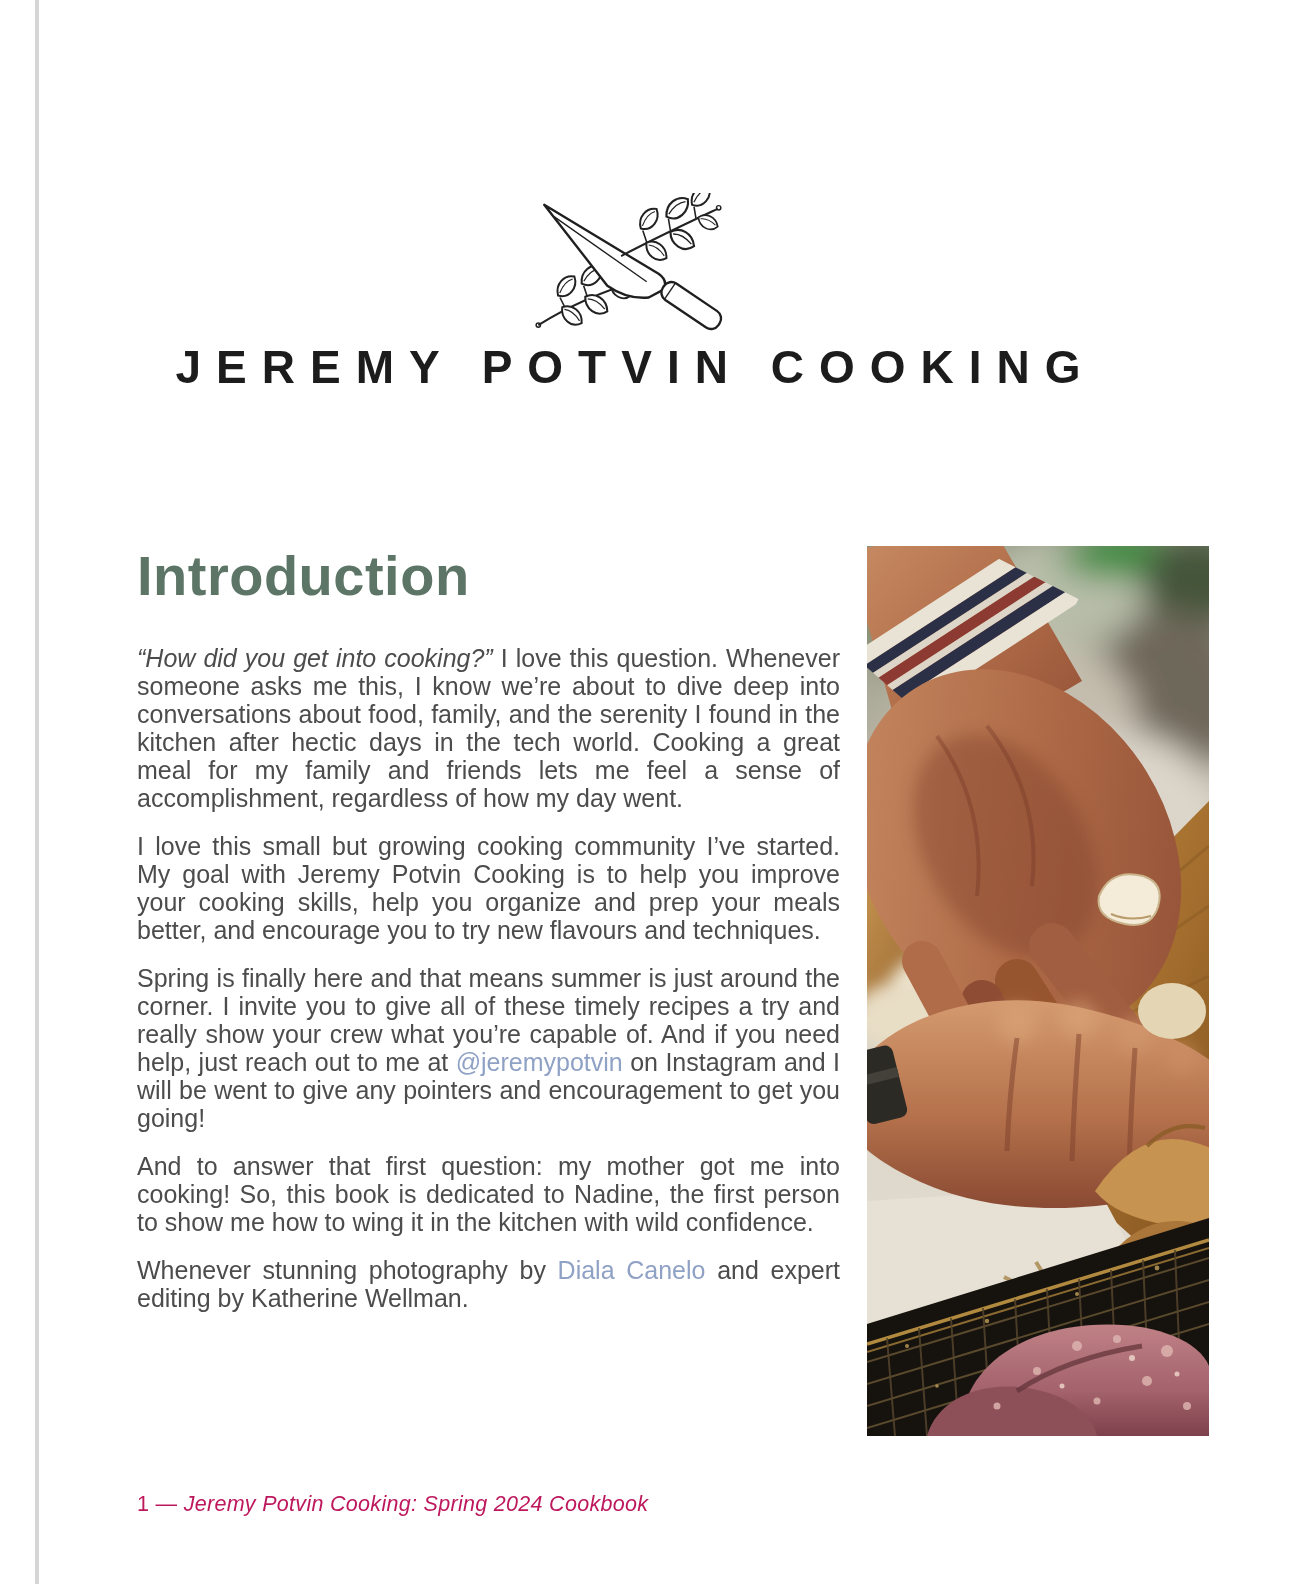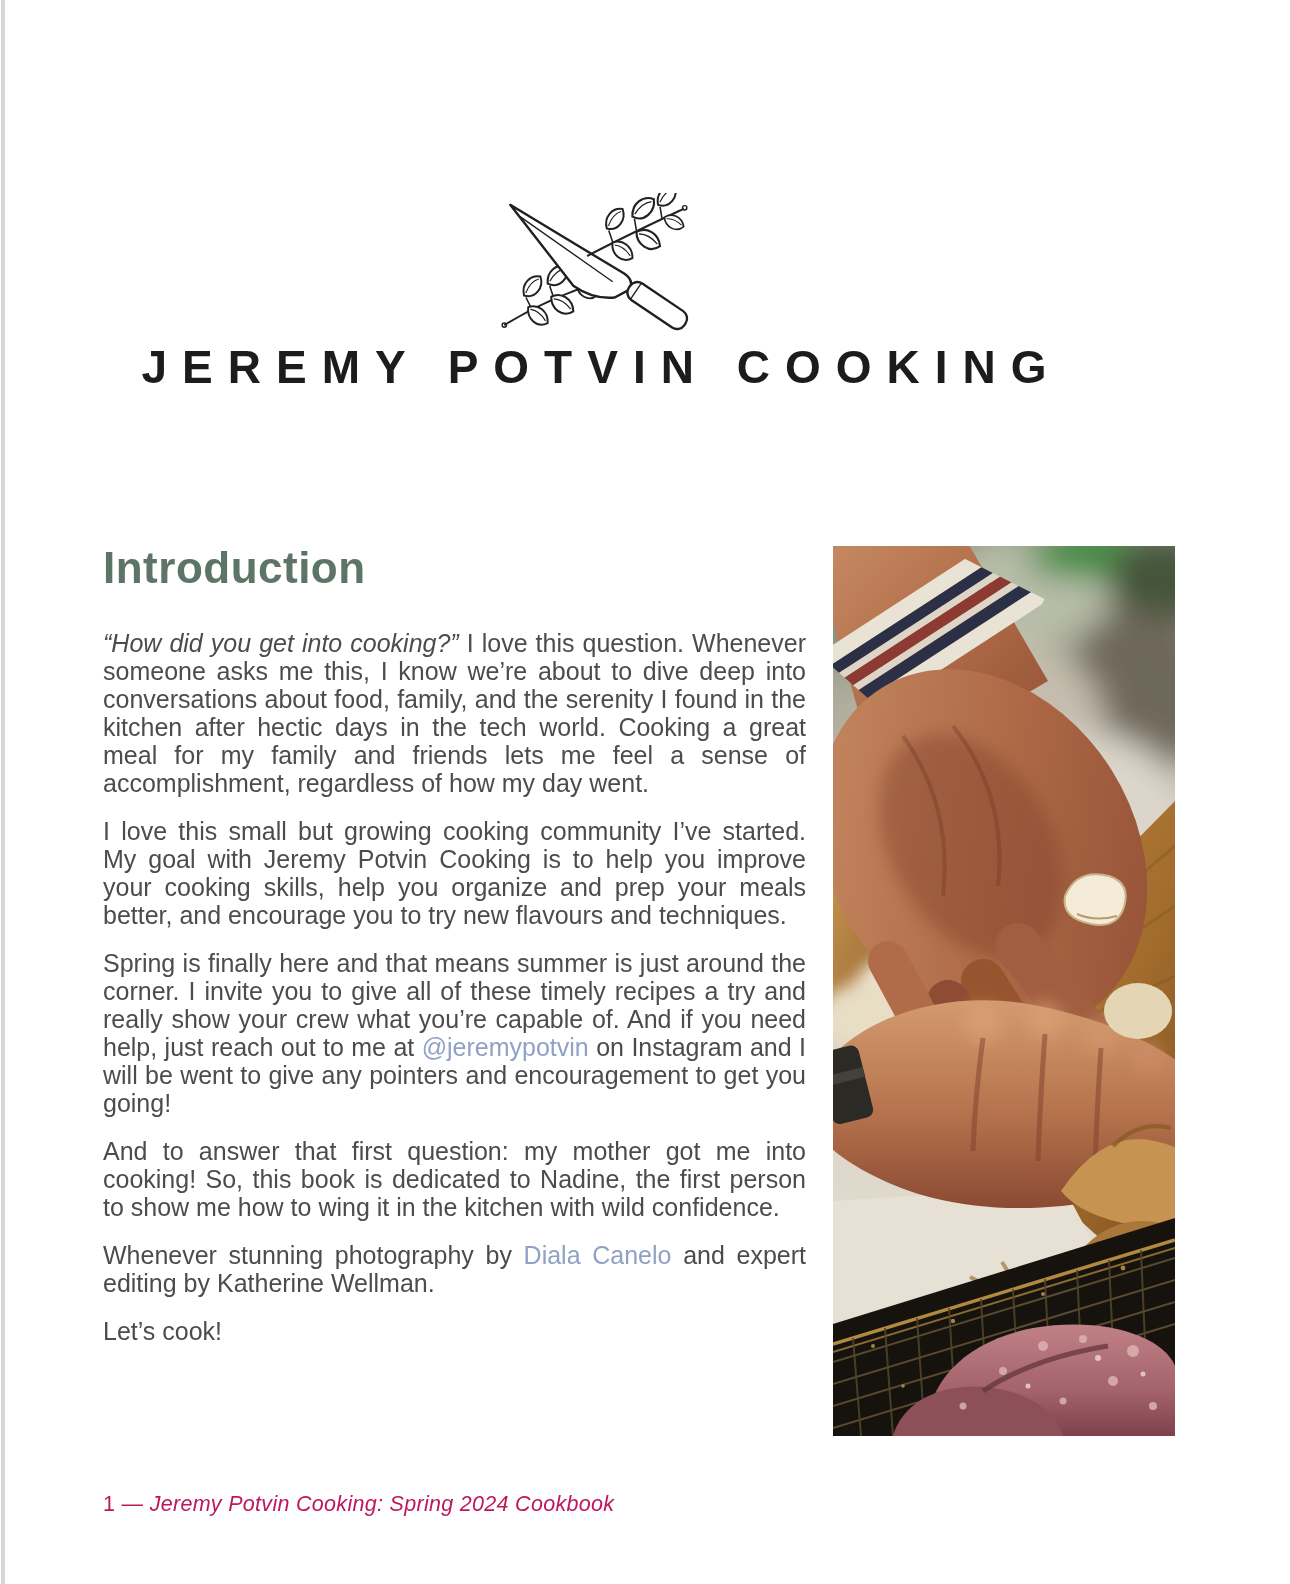--- a/index.html
+++ b/index.html
@@ -3,20 +3,21 @@
 <meta charset="utf-8">
 <style>
   * { margin:0; padding:0; box-sizing:border-box; }
   html,body { background:#ffffff; }
   .page {
     position:relative;
     width:1188px; height:1584px;
     background:#ffffff;
     font-family:"Liberation Sans", sans-serif;
     overflow:hidden;
+    margin-left:34px;
   }
   .edge-strip {
     position:absolute; left:1px; top:0;
     width:4px; height:100%;
     background:#d6d6d6;
   }
   header { padding-top:193px; text-align:center; }
   .logo { display:inline-block; width:214px; height:138px; }
   .brand-title {
     margin-top:5px;
@@ -26,21 +27,21 @@
     white-space:nowrap;
   }
   .brand-title span { margin-right:-15px; }
   main {
     display:flex; align-items:flex-start;
     margin:148px 113px 0 103px;
     gap:27px;
   }
   .text-col { width:703px; flex:none; }
   h1.intro-heading {
-    font-size:44px; font-weight:bold;
+    font-size:56px; font-weight:bold;
     color:#5d7566; letter-spacing:.5px;
     margin-bottom:36px;
   }
   .text-col p {
     font-size:25px; line-height:28px;
     color:#4c4c4c;
     text-align:justify;
     margin-bottom:20px;
   }
   .it { font-style:italic; }
@@ -117,21 +118,20 @@
 
       <p>I love this small but growing cooking community I’ve started. My goal with Jeremy Potvin Cooking is to help you improve your cooking skills, help you organize and prep your meals better, and encourage you to try new flavours and techniques.</p>
 
 
       <p><span>Spring is finally here and that means summer is just around the corner. I invite you to give all of these timely recipes a try and really show your crew what you’re capable of. And if you need help, just reach out to me at </span><a class="doc-link">@jeremypotvin</a><span> on Instagram and I will be went to give any pointers and encouragement to get you going!</span></p>
 
       <p>And to answer that first question: my mother got me into cooking! So, this book is dedicated to Nadine, the first person to show me how to wing it in the kitchen with wild confidence.</p>
 
       <p><span>Whenever stunning photography by </span><a class="doc-link">Diala Canelo</a><span> and expert editing by Katherine Wellman.</span></p>
 
-      <p>Let’s cook!</p>
     </div>
 
     <figure class="photo">
       <svg viewBox="0 0 342 890" xmlns="http://www.w3.org/2000/svg" preserveAspectRatio="none">
         <defs>
           <filter id="blur16" x="-40%" y="-40%" width="180%" height="180%">
               <feGaussianBlur stdDeviation="16"></feGaussianBlur>
             </filter>
           <filter id="blur8" x="-40%" y="-40%" width="180%" height="180%">
               <feGaussianBlur stdDeviation="8"></feGaussianBlur>

